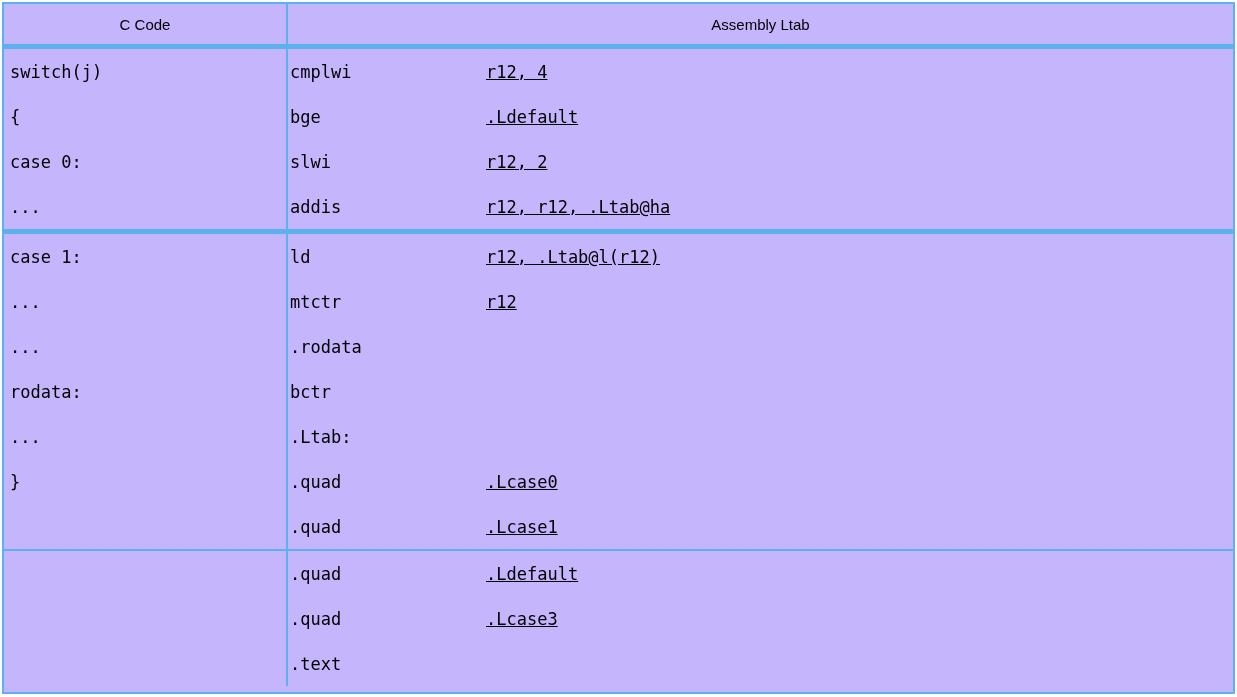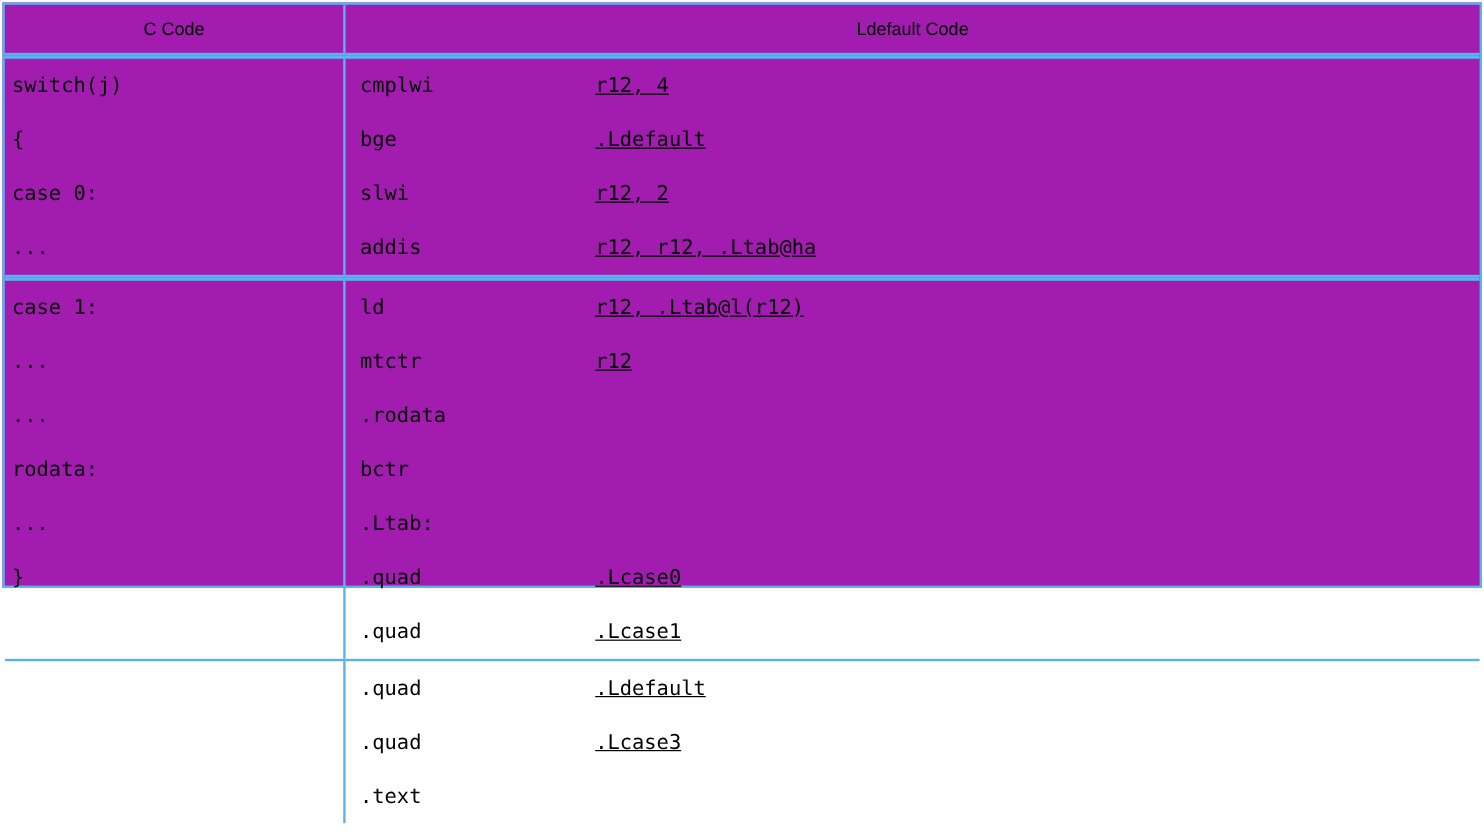--- a/index.html
+++ b/index.html
@@ -6,23 +6,23 @@
   * { box-sizing: border-box; }
   html, body {
     margin: 0; padding: 0;
     width: 1237px; height: 697px;
     background: #ffffff;
     overflow: hidden;
   }
   .codetable {
     position: absolute;
     left: 2px; top: 2px;
-    width: 1233px; height: 488px;
+    width: 1233px; height: 692px;
     border: 2px solid var(--blue);
-    background: #a21caf;
+    background: #c4b5fd;
     font-family: "DejaVu Sans Mono", "Liberation Mono", monospace;
     color: #000;
   }
   .header-row {
     display: flex;
     height: 40px;
     font-family: "Liberation Sans", sans-serif;
     font-size: 15px;
   }
   .hcell-c {
@@ -49,39 +49,39 @@
     border-top: 2px solid var(--blue);
   }
   .group { display: flex; border-radius: 32px; }
   .c-cell {
     width: 284px;
     border-right: 2px solid var(--blue);
     padding-left: 6px;
   }
   .asm-cell {
     flex: 1;
-    padding-left: 12px;
+    padding-left: 2px;
   }
   .code-line {
     height: 45px;
     display: flex;
     align-items: center;
     font-size: 17px;
     white-space: pre;
   }
   .mnemonic { display: inline-block; width: 196px; }
   .operands { display: inline-block; text-decoration: underline; }
 </style>
 </head>
 <body>
 
 <div class="codetable">
   <div class="header-row">
     <div class="hcell-c">C Code</div>
-    <div class="hcell-asm">Ldefault Code</div>
+    <div class="hcell-asm">Assembly Ltab</div>
   </div>
   <div class="sep-double">
     <div class="sep-left"></div>
   </div>
   <div id="table-body">
       <div class="group">
         <div class="c-cell">
           <div class="code-line">switch(j)</div>
           <div class="code-line">{</div>
           <div class="code-line">case 0:</div>

